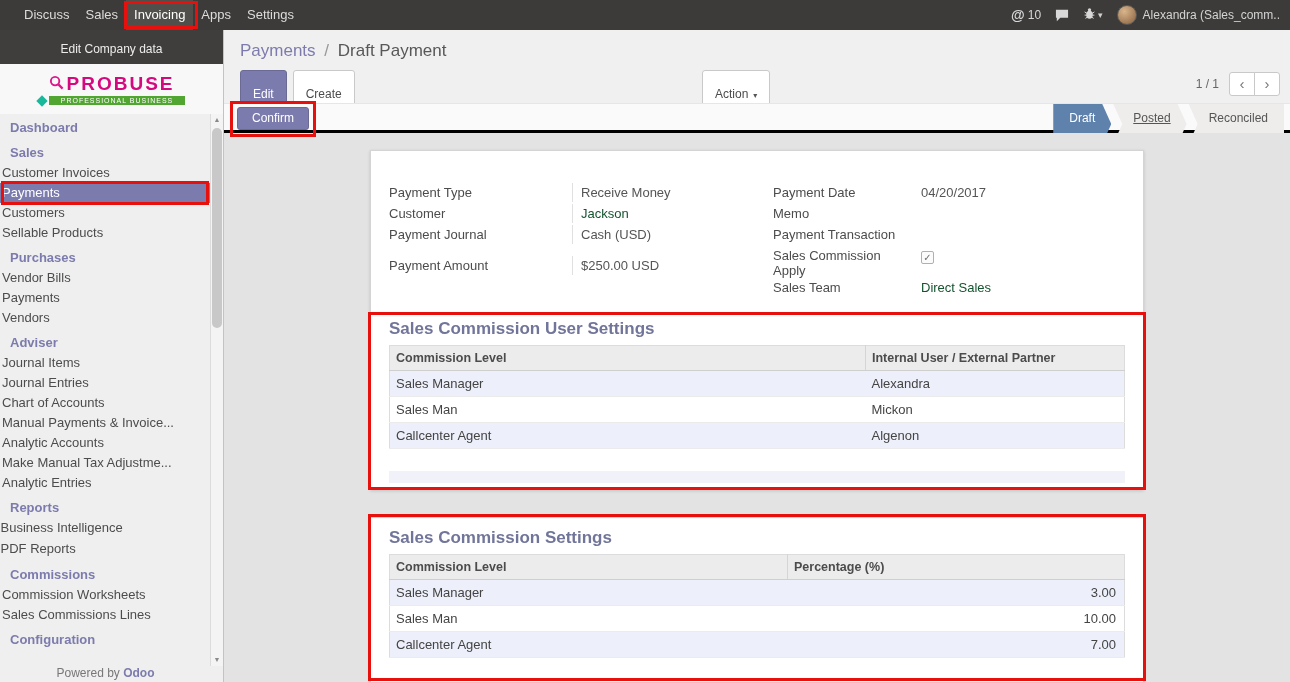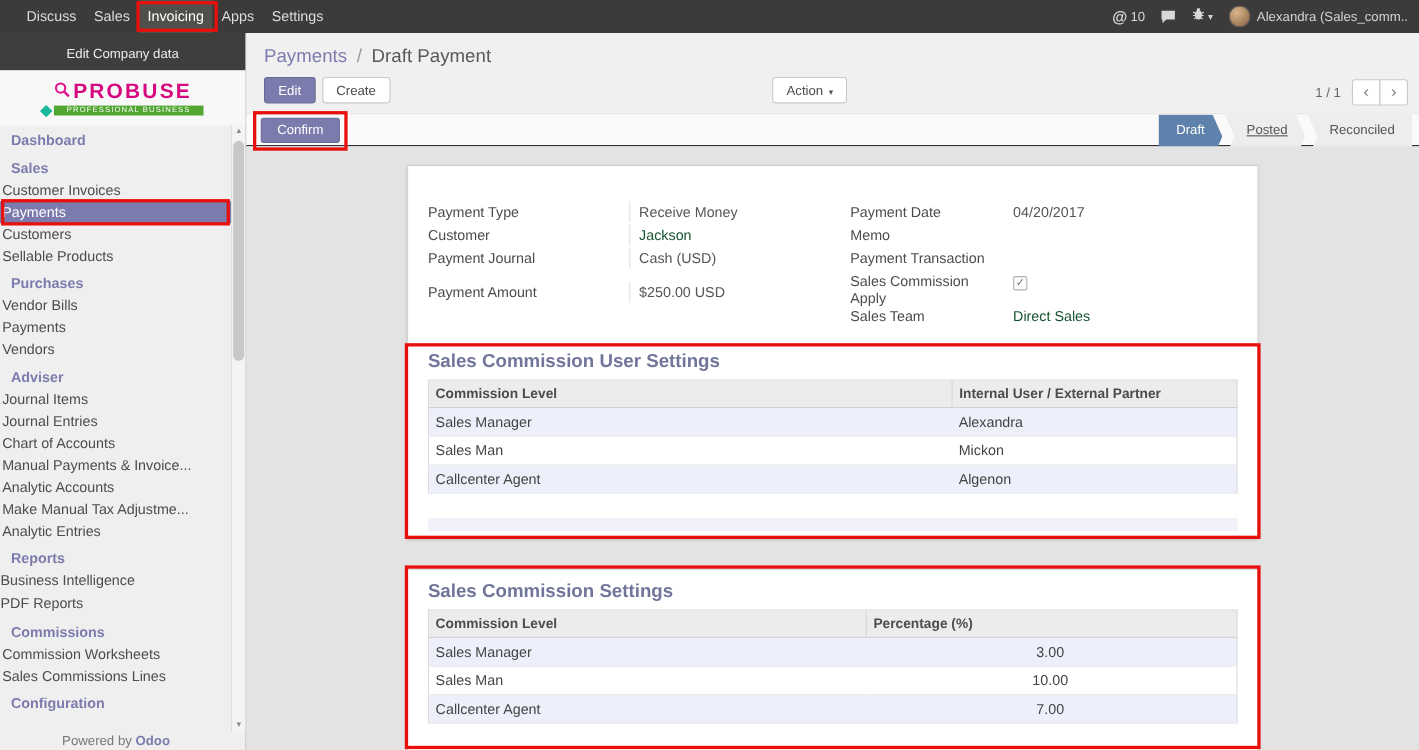--- a/index.html
+++ b/index.html
@@ -44,35 +44,35 @@
   .sb-thumb { position:absolute; top:14px; left:1px; width:10px; height:200px; background:#c8c8c8; border-radius:5px; cursor:pointer; }
 
   
   .main { position:absolute; top:30px; left:224px; right:0; bottom:0; }
   .control-panel { position:absolute; top:0; left:0; right:0; height:73px; background:#f1f0f0; }
   .breadcrumb { padding:11px 0 0 16px; font-size:17px; }
   .bc-section { color:#7c7bad; cursor:pointer; }
   .bc-sep { color:#999; padding:0 4px; }
   .bc-record { color:#585858; }
   .buttons-row { position:absolute; top:40px; left:0; right:0; height:28px; }
-  .btn { font-size:12px; padding:4px 12px; border-radius:3px; cursor:pointer; display:inline-block; }
+  .btn { font-size:12px; padding:16px 12px; border-radius:3px; cursor:pointer; display:inline-block; }
   .btn-primary { background:#7c7bad; border:1px solid #6b6a94; color:#fff; }
   .btn-default { background:#fff; border:1px solid #c9c9c9; color:#4c4c4c; }
   .left-btns { position:absolute; left:16px; display:flex; gap:6px; }
   .action-btn { position:absolute; left:478px; }
   .action-btn .caret-dark { font-size:8px; color:#555; margin-left:5px; }
   .pager { position:absolute; right:10px; top:2px; display:flex; align-items:center; gap:10px; }
   .pager-text { font-size:12px; color:#666; }
   .pager-btns { display:flex; }
   .pager-btn { width:26px; height:24px; background:#fff; border:1px solid #c9c9c9; color:#777; font-size:15px; line-height:22px; text-align:center; cursor:pointer; }
   .pager-btn.prev { border-radius:3px 0 0 3px; }
   .pager-btn.next { border-radius:0 3px 3px 0; margin-left:-1px; }
 
   
-  .statusbar { position:absolute; top:73px; left:0; right:0; height:30px; background:#fbfafa; border-top:1px solid #e6e6e6; border-bottom:1px solid #000000; }
+  .statusbar { position:absolute; top:73px; left:0; right:0; height:30px; background:#fbfafa; border-top:1px solid #e6e6e6; border-bottom:3px solid #000000; }
   .confirm-btn { position:absolute; left:13px; top:3px; height:23px; line-height:21px; padding:0 14px; }
   .states { position:absolute; right:6px; top:0; height:28px; display:flex; }
   .pill { height:40px; line-height:28px; font-size:12px; color:#555; background:#eeedec; padding:0 16px 0 20px; margin-left:2px; }
   .pill.first { clip-path:polygon(0 0, calc(100% - 9px) 0, 100% 50%, calc(100% - 9px) 100%, 0 100%); padding-left:16px; }
   .pill.mid { clip-path:polygon(0 0, calc(100% - 9px) 0, 100% 50%, calc(100% - 9px) 100%, 0 100%, 9px 50%);text-decoration:underline; }
   .pill.last { clip-path:polygon(0 0, 100% 0, 100% 100%, 0 100%, 9px 50%); }
   .pill.active { background:#5f82ad; color:#fff; }
 
   
   .content { position:absolute; top:103px; left:0; right:0; bottom:0; background:#e3e3e3; overflow:hidden; }
@@ -95,21 +95,21 @@
 
   .section { padding:0 18px; }
   .section-title { font-size:17px; font-weight:bold; color:#707599; margin:20px 0 6px; }
   .sheet2 .section-title { margin:10px 0 6px; }
   .o-table { width:100%; border-collapse:collapse; table-layout:fixed; border:1px solid #dcdcdc; }
   .o-table th { background:#ececec; font-size:12.5px; font-weight:bold; color:#4c4c4c; text-align:left; padding:5px 6px; border-bottom:1px solid #cfcfcf; }
   .o-table th.div { border-left:1px solid #d5d5d5; }
   .o-table td { font-size:13px; color:#444; padding:5px 6px; border-bottom:1px solid #ebebeb; }
   .o-table tr.alt td { background:#edeffa; }
   .o-table td.num, .o-table th.num-h { }
-  .o-table td.num { text-align:center; padding-right:8px; }
+  .o-table td.num { text-align:right; padding-right:8px; }
   .col-wide1 { width:476px; }
   .col-wide2 { width:398px; }
   .ghost-row { margin-top:22px; height:12px; background:#f1f2f9; }
 
   
   .redbox { position:absolute; border:3px solid #e8100c; z-index:99; pointer-events:none; }
   .rb-menu { left:124px; top:1px; width:74px; height:28px; }
   .rb-sidebar { left:1px; top:181px; width:208px; height:24px; }
   .rb-confirm { left:230px; top:101px; width:86px; height:36px; }
   .rb-section1 { left:368px; top:312px; width:778px; height:178px; }

